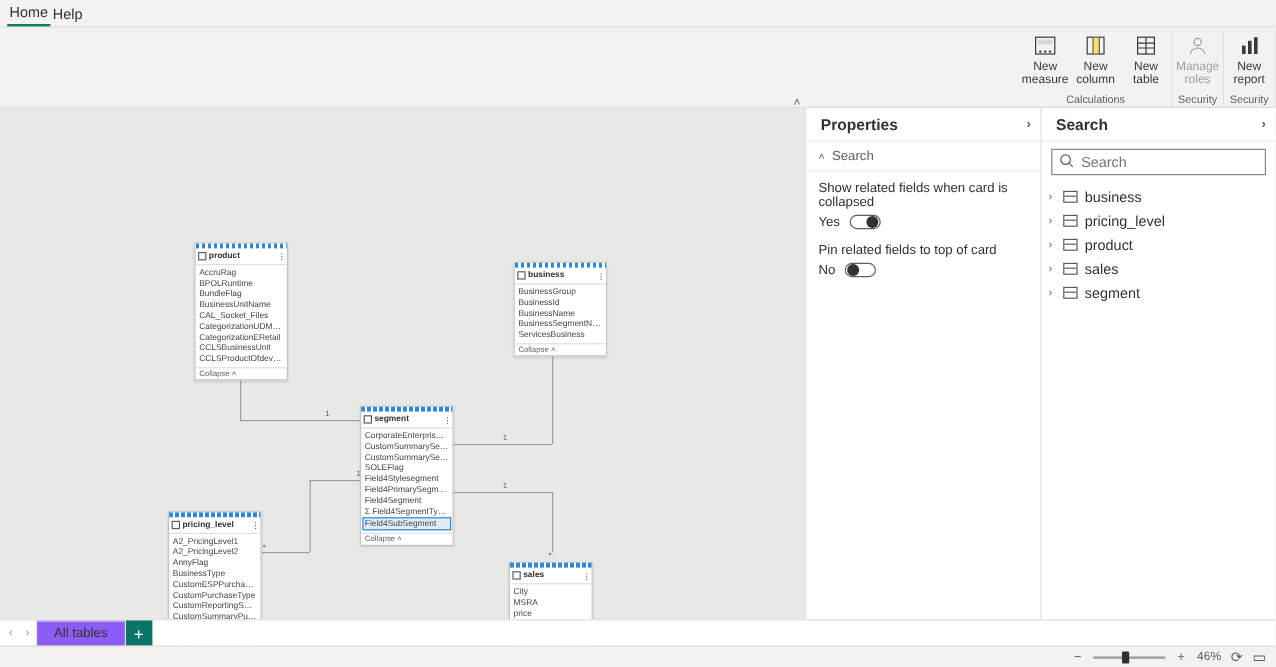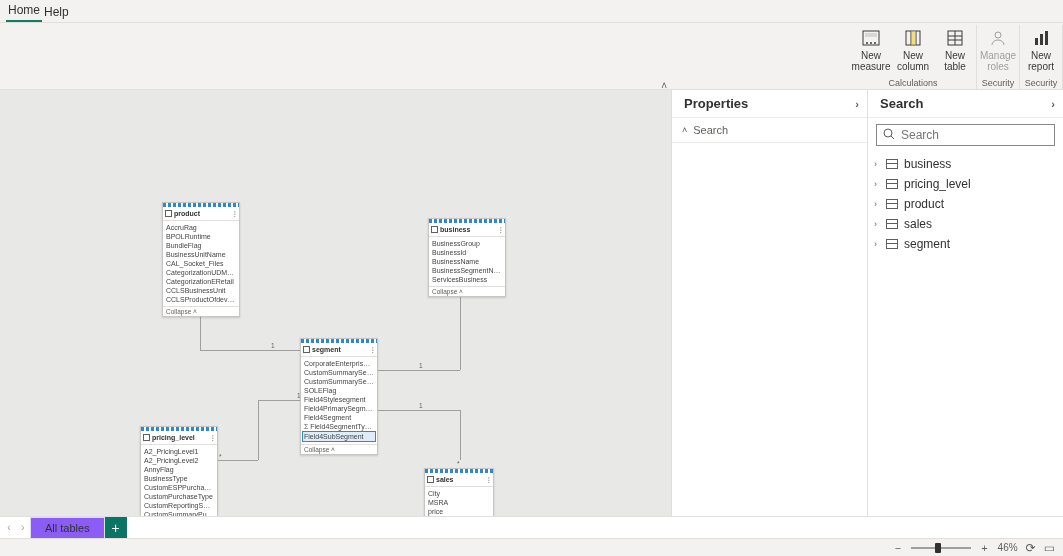--- a/index.html
+++ b/index.html
@@ -524,20 +524,36 @@
 
   <div class="properties">
     <div class="pane-header">
       <span>Properties</span>
       <span class="chev">›</span>
     </div>
     <div class="prop-section-head">
       <span class="caret">˄</span>
       <span>Search</span>
     </div>
+    <div class="prop-body">
+      <div class="label">Show related fields when card is collapsed</div>
+      <div class="toggle-row">
+        <span>Yes</span>
+        <div class="toggle on">
+            <div class="knob"></div>
+          </div>
+      </div>
+      <div class="label">Pin related fields to top of card</div>
+      <div class="toggle-row">
+        <span>No</span>
+        <div class="toggle off">
+            <div class="knob"></div>
+          </div>
+      </div>
+    </div>
   </div>
 
   <div class="fields">
     <div class="pane-header">
       <span>Search</span>
       <span class="chev">›</span>
     </div>
     <div class="search">
       <span>
         <svg width="12" height="12" viewBox="0 0 12 12">

